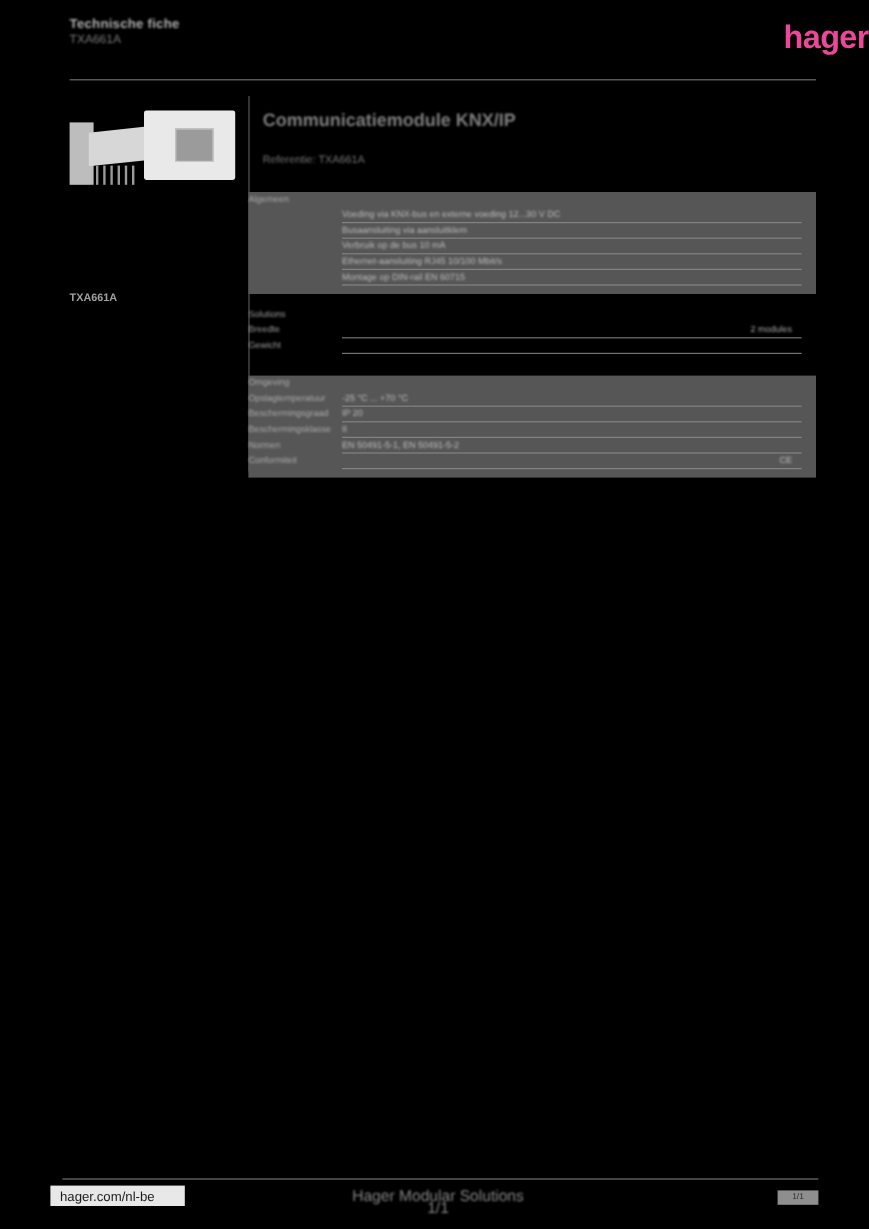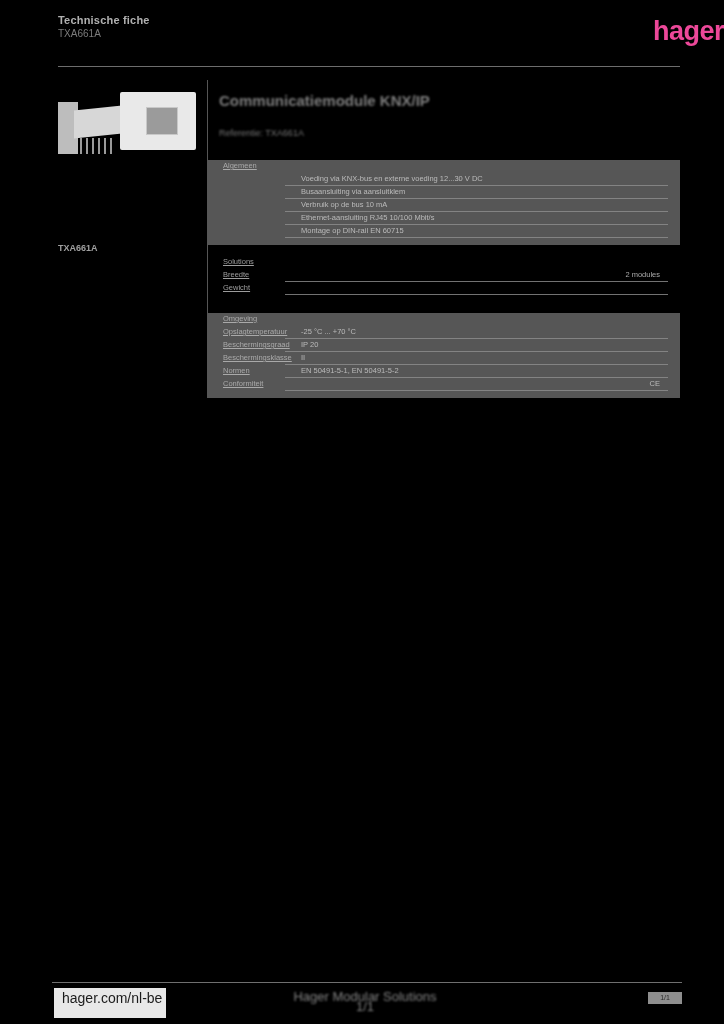--- a/index.html
+++ b/index.html
@@ -184,27 +184,26 @@
   .row {
     position: relative;
     display: flex;
     align-items: flex-start;
     padding: 1px 0 1px 0;
     min-height: 11px;
   }
   .row .lbl {
     width: 78px;
     flex: 0 0 78px;
-    padding-left: 16px;
+    padding-left: 0;
     color: #b8b8b8;
     font-size: 7.5px;
     line-height: 10px;
     filter: blur(0.7px);
     opacity: 0.85;
-    text-decoration: underline;
   }
   .row .val {
     flex: 1 1 auto;
     color: #d2d2d2;
     font-size: 7.5px;
     line-height: 10px;
     padding-right: 20px;
     filter: blur(0.7px);
     opacity: 0.8;
   }
@@ -231,27 +230,27 @@
   .footer-rule {
     position: absolute;
     left: 52px;
     top: 982px;
     width: 630px;
     height: 1px;
     background: #6f6f6f;
   }
   .footer-url {
     position: absolute;
-    left: 54px;
+    left: 42px;
     top: 988px;
     width: 112px;
-    height: 30px;
+    height: 17px;
     background: #e8e8e8;
     color: #1b1b1b;
-    font-size: 14px;
+    font-size: 11px;
     line-height: 21px;
     padding-left: 8px;
     box-sizing: border-box;
     filter: blur(0.4px);
   }
   .footer-center {
     position: absolute;
     left: 250px;
     top: 992px;
     width: 230px;

